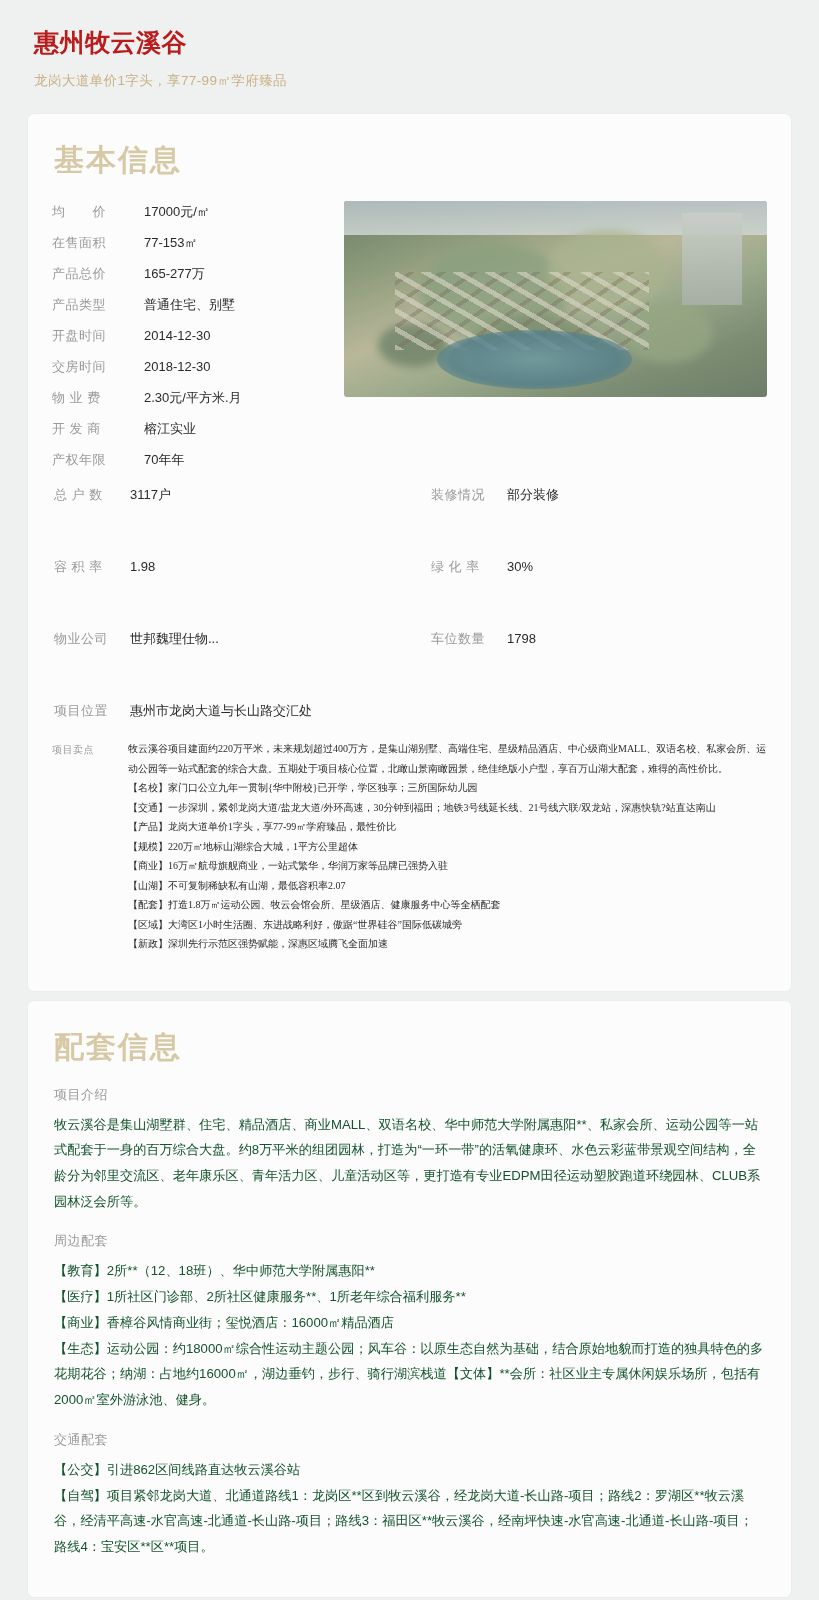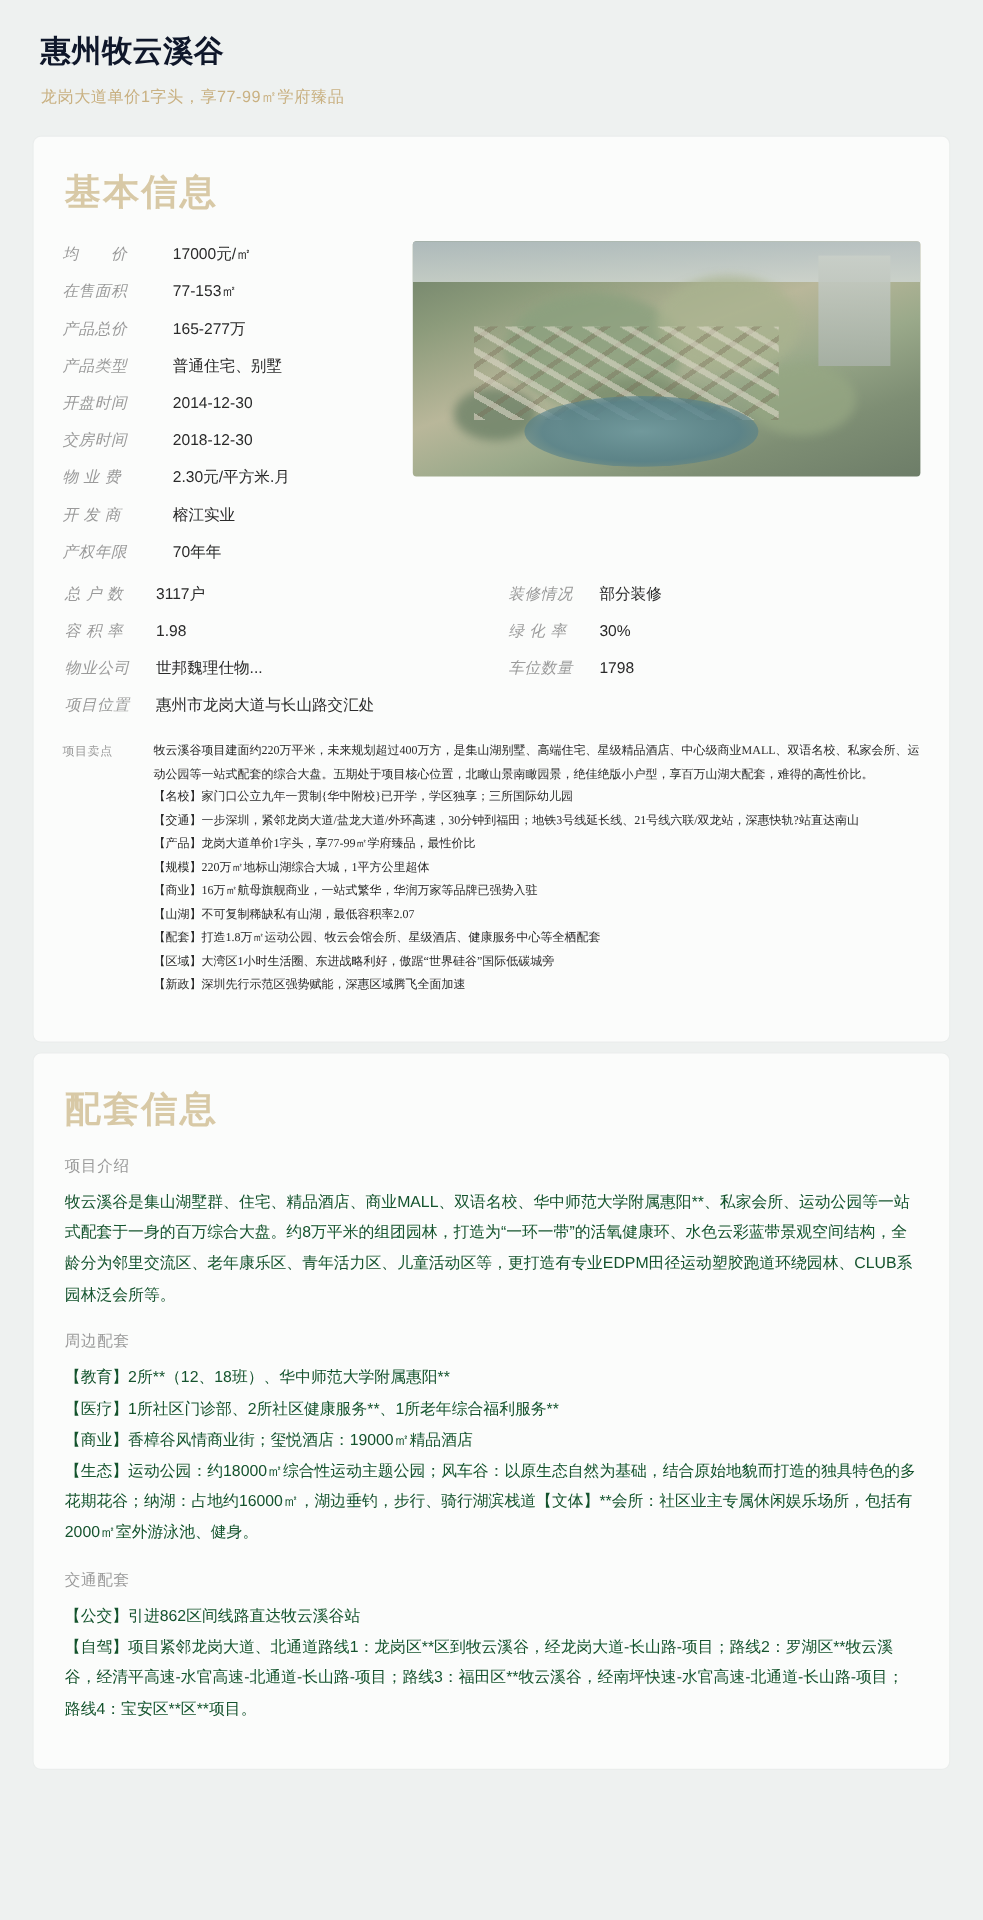--- a/index.html
+++ b/index.html
@@ -18,21 +18,21 @@
   }
   
   .header {
     padding: 26px 34px 14px 34px;
     background: #eef1f0;
   }
   .header h1 {
     margin: 0;
     font-size: 25px;
     font-weight: bold;
-    color: #0f172a;
+    color: #b91c1c;
     letter-spacing: 0.5px;
   }
   .header .subtitle {
     margin-top: 13px;
     font-size: 13.5px;
     color: #c9b182;
     letter-spacing: 0.4px;
   }
   
   .card {
@@ -62,21 +62,20 @@
     display: flex;
     align-items: baseline;
     margin-bottom: 13px;
     font-size: 13px;
   }
   .kv-label {
     color: #9a9a9a;
     width: 92px;
     flex: 0 0 92px;
     letter-spacing: 0.5px;
-    font-style: italic;
   }
   .kv-value {
     color: #2a2a2a;
   }
   .hero {
     flex: 1 1 auto;
     padding-top: 2px;
   }
   .hero-img {
     width: 100%;
@@ -117,20 +116,21 @@
       repeating-linear-gradient(30deg, rgba(225,220,205,.55) 0 5px, rgba(255,255,255,0) 5px 16px),
       repeating-linear-gradient(-35deg, rgba(120,105,85,.35) 0 4px, rgba(255,255,255,0) 4px 18px);
   }
   
   .grid2 {
     display: grid;
     grid-template-columns: 1fr 1fr;
     column-gap: 26px;
     margin-top: 4px;
     padding-left: 2px;
+    gap: 41px;
   }
   .grid2 .kv-row { margin-bottom: 13px; }
   .grid2 .kv-label { width: 76px; flex: 0 0 76px; }
   .full-row {
     grid-column: 1 / span 2;
   }
   .full-row .kv-label { width: 76px; flex: 0 0 76px; }
   
   .sell {
     display: flex;
@@ -288,21 +288,21 @@
 
     <div class="sub-head">项目介绍</div>
     <div class="body-text">
       <p>牧云溪谷是集山湖墅群、住宅、精品酒店、商业MALL、双语名校、华中师范大学附属惠阳**、私家会所、运动公园等一站式配套于一身的百万综合大盘。约8万平米的组团园林，打造为“一环一带”的活氧健康环、水色云彩蓝带景观空间结构，全龄分为邻里交流区、老年康乐区、青年活力区、儿童活动区等，更打造有专业EDPM田径运动塑胶跑道环绕园林、CLUB系园林泛会所等。</p>
     </div>
 
     <div class="sub-head">周边配套</div>
     <div class="body-text">
       <p>【教育】2所**（12、18班）、华中师范大学附属惠阳**</p>
       <p>【医疗】1所社区门诊部、2所社区健康服务**、1所老年综合福利服务**</p>
-      <p>【商业】香樟谷风情商业街；玺悦酒店：19000㎡精品酒店</p>
+      <p>【商业】香樟谷风情商业街；玺悦酒店：16000㎡精品酒店</p>
       <p>【生态】运动公园：约18000㎡综合性运动主题公园；风车谷：以原生态自然为基础，结合原始地貌而打造的独具特色的多花期花谷；纳湖：占地约16000㎡，湖边垂钓，步行、骑行湖滨栈道【文体】**会所：社区业主专属休闲娱乐场所，包括有2000㎡室外游泳池、健身。</p>
     </div>
 
     <div class="sub-head">交通配套</div>
     <div class="body-text">
       <p>【公交】引进862区间线路直达牧云溪谷站</p>
       <p>【自驾】项目紧邻龙岗大道、北通道路线1：龙岗区**区到牧云溪谷，经龙岗大道-长山路-项目；路线2：罗湖区**牧云溪谷，经清平高速-水官高速-北通道-长山路-项目；路线3：福田区**牧云溪谷，经南坪快速-水官高速-北通道-长山路-项目；路线4：宝安区**区**项目。</p>
     </div>
   </div>
 

